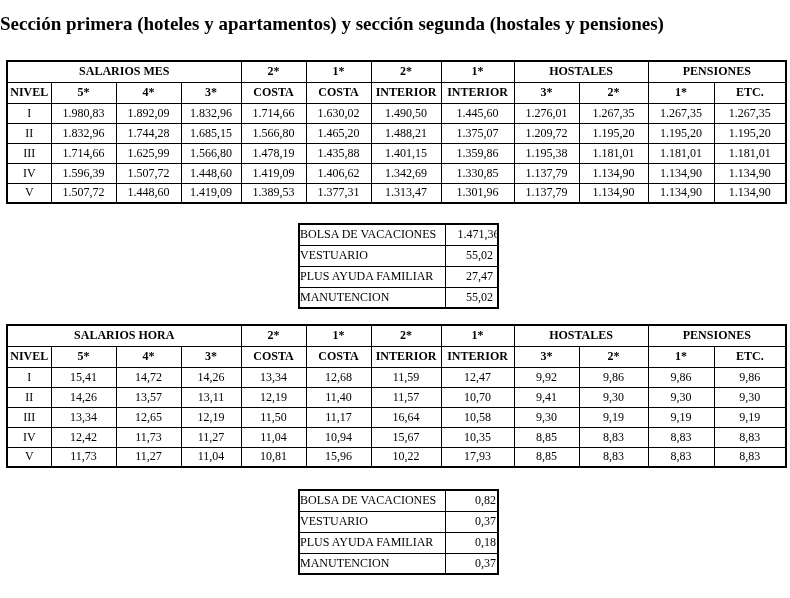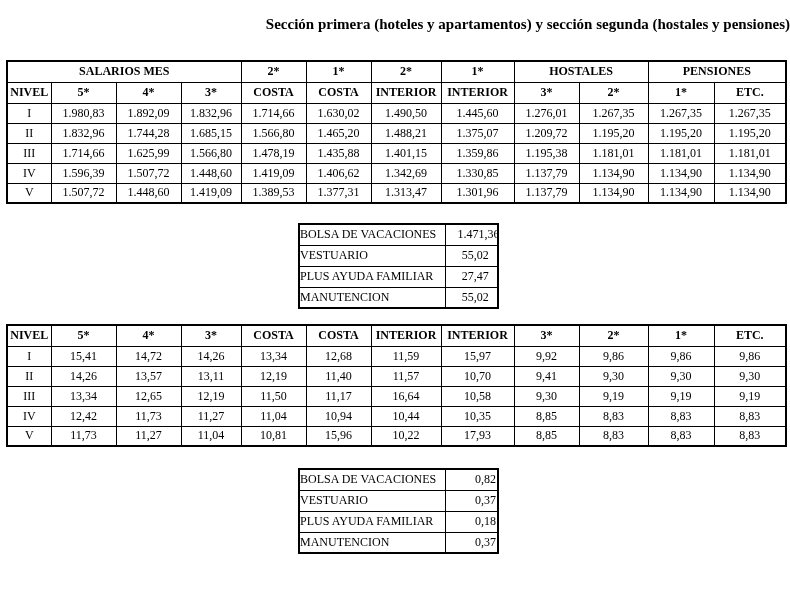--- a/index.html
+++ b/index.html
@@ -3,34 +3,34 @@
 <meta charset="utf-8">
 <style>
   * { box-sizing: border-box; }
   html, body { margin: 0; padding: 0; }
   body {
     width: 790px; height: 598px;
     background: #ffffff; color: #000000;
     font-family: "Liberation Serif", serif;
     overflow: hidden;
   }
-  .doc-title { margin-top: 15px; text-align: right; font-weight: bold; font-size: 15px; line-height: 18px; }
+  .doc-title { margin-top: 15px; text-align: left; font-weight: bold; font-size: 19px; line-height: 18px; }
   table { border-collapse: collapse; table-layout: fixed; border: 2px solid #000; }
   td {
     border: 1px solid #000; text-align: center;
     font-size: 12px; height: 20px; padding: 0 1px;
     white-space: nowrap; overflow: hidden; vertical-align: middle;
   }
   .main { width: 779px; margin: 27px 0 12px 6px; }
   .main tr.hdr td { font-weight: bold; height: 21px; }
   .extras { width: 199px; margin-left: 298px; }
   .extras td { height: 21px; }
   .extras .lbl { text-align: left; padding-left: 0; }
   .extras-mes { margin-top: 19px; }
-  .extras-mes .val { padding-right: 4px; padding-left: 12px; }
+  .extras-mes .val { text-align: right; padding-right: 4px; padding-left: 12px; }
   .extras-hora { margin-top: 21px; }
   .extras-hora .val { text-align: right; }
   .hora { margin-top: 15px; }
 </style>
 </head>
 <body>
 
 <div class="doc-title">
   <div>Sección primera (hoteles y apartamentos) y sección segunda (hostales y pensiones)</div>
 </div>
@@ -181,20 +181,29 @@
     <col style="width:65px">
       <col style="width:65px">
       <col style="width:70px">
       <col style="width:73px">
     <col style="width:65px">
       <col style="width:69px">
       <col style="width:66px">
       <col style="width:72px">
   </colgroup>
   <tbody>
+      <tr class="hdr">
+    <td colspan="4">SALARIOS HORA</td>
+    <td>2*</td>
+    <td>1*</td>
+    <td>2*</td>
+    <td>1*</td>
+    <td colspan="2">HOSTALES</td>
+    <td colspan="2">PENSIONES</td>
+  </tr>
   <tr class="hdr">
     <td>NIVEL</td>
         <td>5*</td>
         <td>4*</td>
         <td>3*</td>
         <td>COSTA</td>
         <td>COSTA</td>
         <td>INTERIOR</td>
         <td>INTERIOR</td>
         <td>3*</td>
@@ -203,21 +212,21 @@
         <td>ETC.</td>
   </tr>
   <tr>
     <td>I</td>
         <td>15,41</td>
         <td>14,72</td>
         <td>14,26</td>
         <td>13,34</td>
         <td>12,68</td>
         <td>11,59</td>
-        <td>15,97</td>
+        <td>12,47</td>
         <td>9,92</td>
         <td>9,86</td>
         <td>9,86</td>
         <td>9,86</td>
   </tr>
   <tr>
     <td>II</td>
         <td>14,26</td>
         <td>13,57</td>
         <td>13,11</td>
@@ -244,21 +253,21 @@
         <td>9,19</td>
         <td>9,19</td>
   </tr>
   <tr>
     <td>IV</td>
         <td>12,42</td>
         <td>11,73</td>
         <td>11,27</td>
         <td>11,04</td>
         <td>10,94</td>
-        <td>10,44</td>
+        <td>15,67</td>
         <td>10,35</td>
         <td>8,85</td>
         <td>8,83</td>
         <td>8,83</td>
         <td>8,83</td>
   </tr>
   <tr>
     <td>V</td>
         <td>11,73</td>
         <td>11,27</td>

